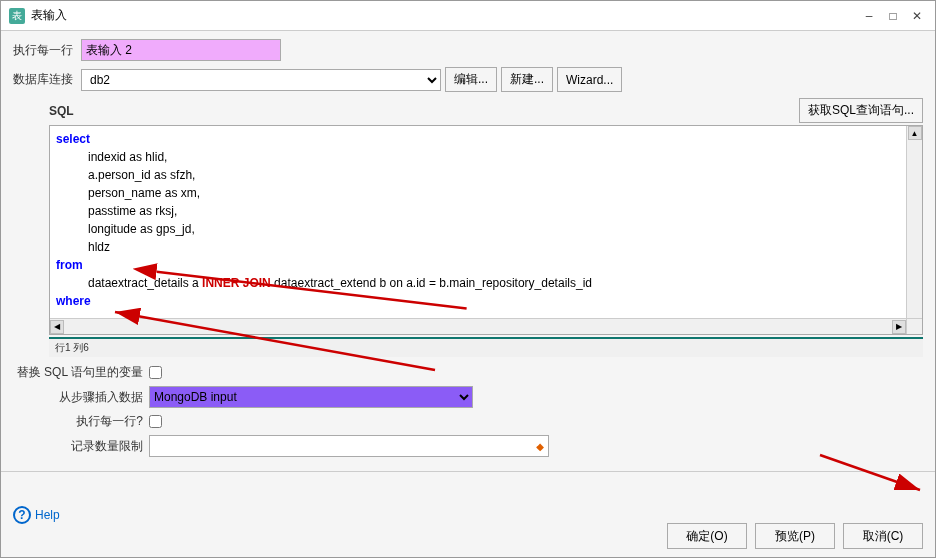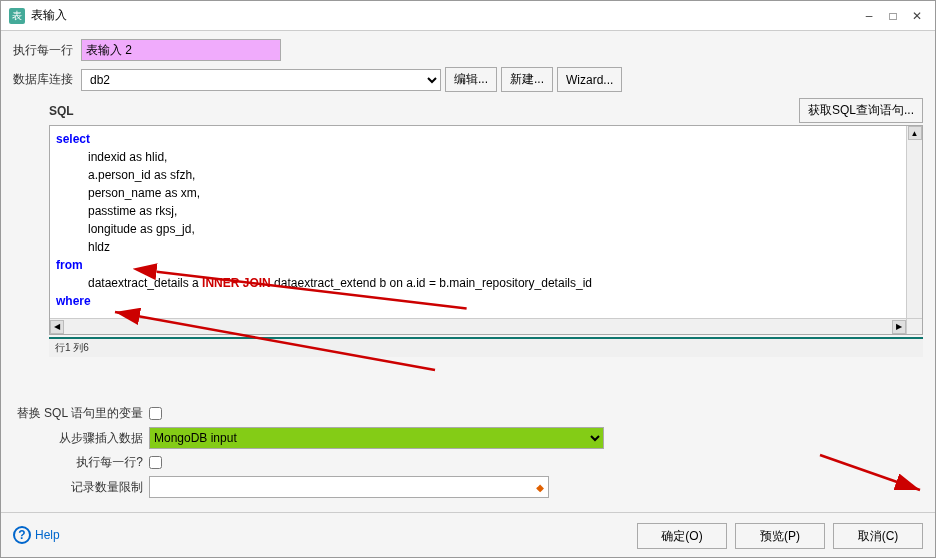--- a/index.html
+++ b/index.html
@@ -208,24 +208,24 @@
       display: flex;
       align-items: center;
       gap: 6px;
     }
     .opt-label-wide {
       min-width: 130px;
       text-align: right;
       color: #333;
     }
     .opt-select {
-      width: 455px;
+      width: 324px;
       height: 22px;
       border: 1px solid #aaa;
-      background: #84cc16;
+      background: #8b5cf6;
       font-size: 12px;
     }
     .opt-input-wrapper {
       position: relative;
       width: 400px;
     }
     .opt-input-wrapper input {
       width: 100%;
       height: 22px;
       border: 1px solid #aaa;
@@ -247,27 +247,28 @@
       color: #e06000;
     }
 
     .bottom-buttons {
       display: flex;
       justify-content: center;
       gap: 8px;
       padding: 6px 0 4px 0;
     }
     .bottom-btn {
-      width: 90px;
+      width: 80px;
       height: 26px;
       border: 1px solid #aaa;
       background: #f5f5f5;
       cursor: pointer;
       font-size: 12px;
       font-family: "Microsoft YaHei", Arial, sans-serif;
+      margin-top: 41px;
     }
 
     
     .arrow-overlay {
       position: absolute;
       top: 0; left: 0;
       width: 100%;
       height: 100%;
       pointer-events: none;
     }

